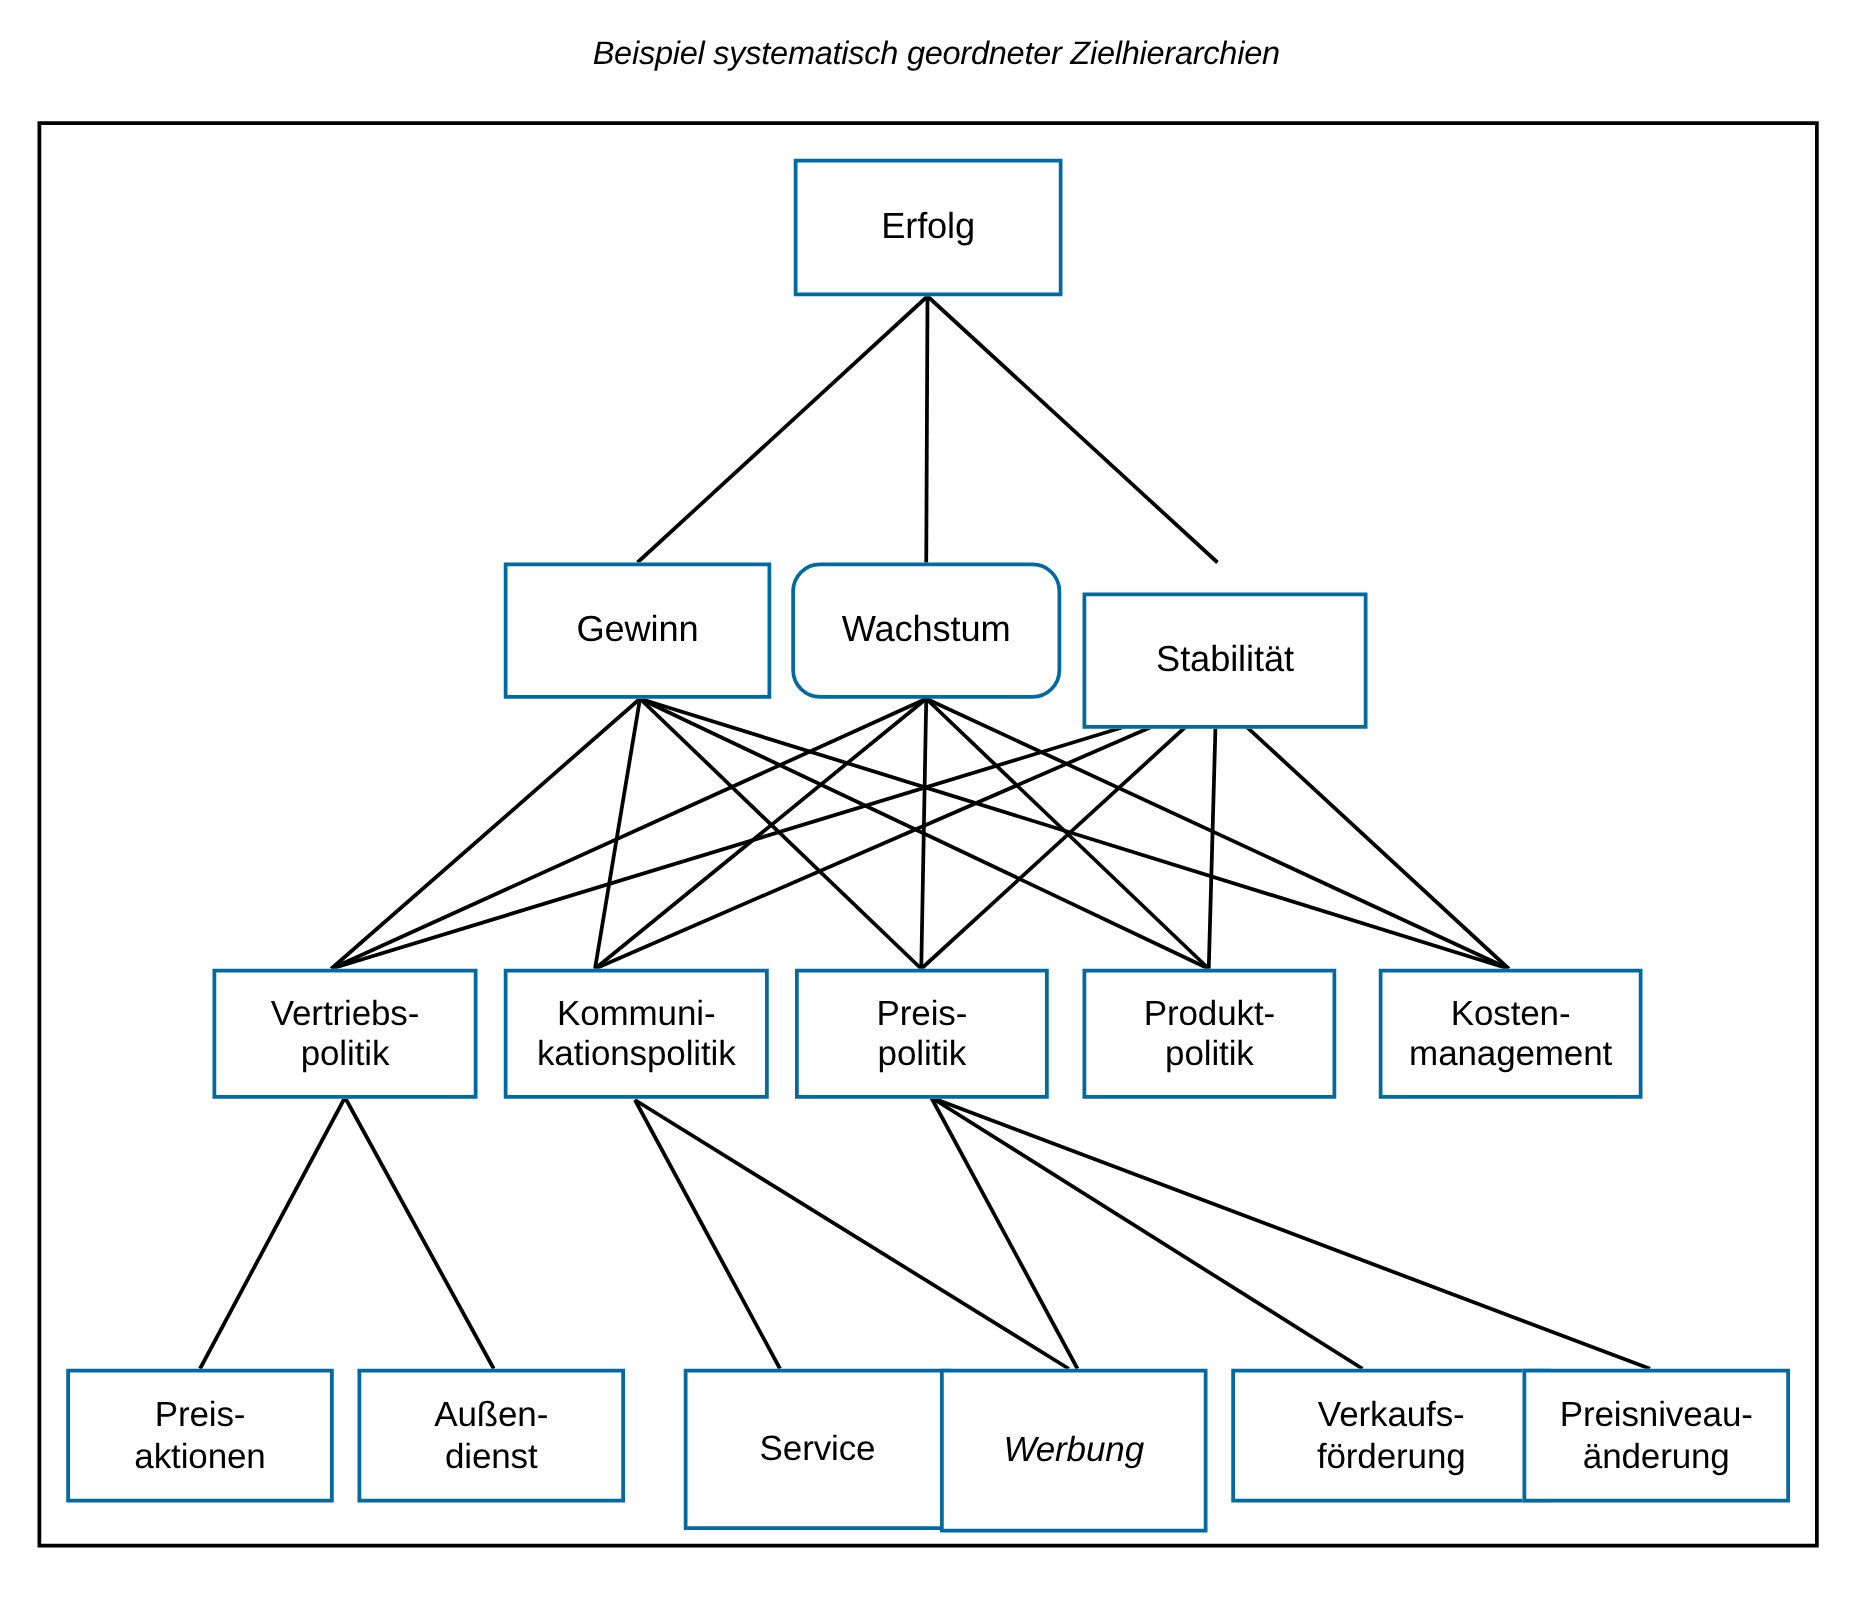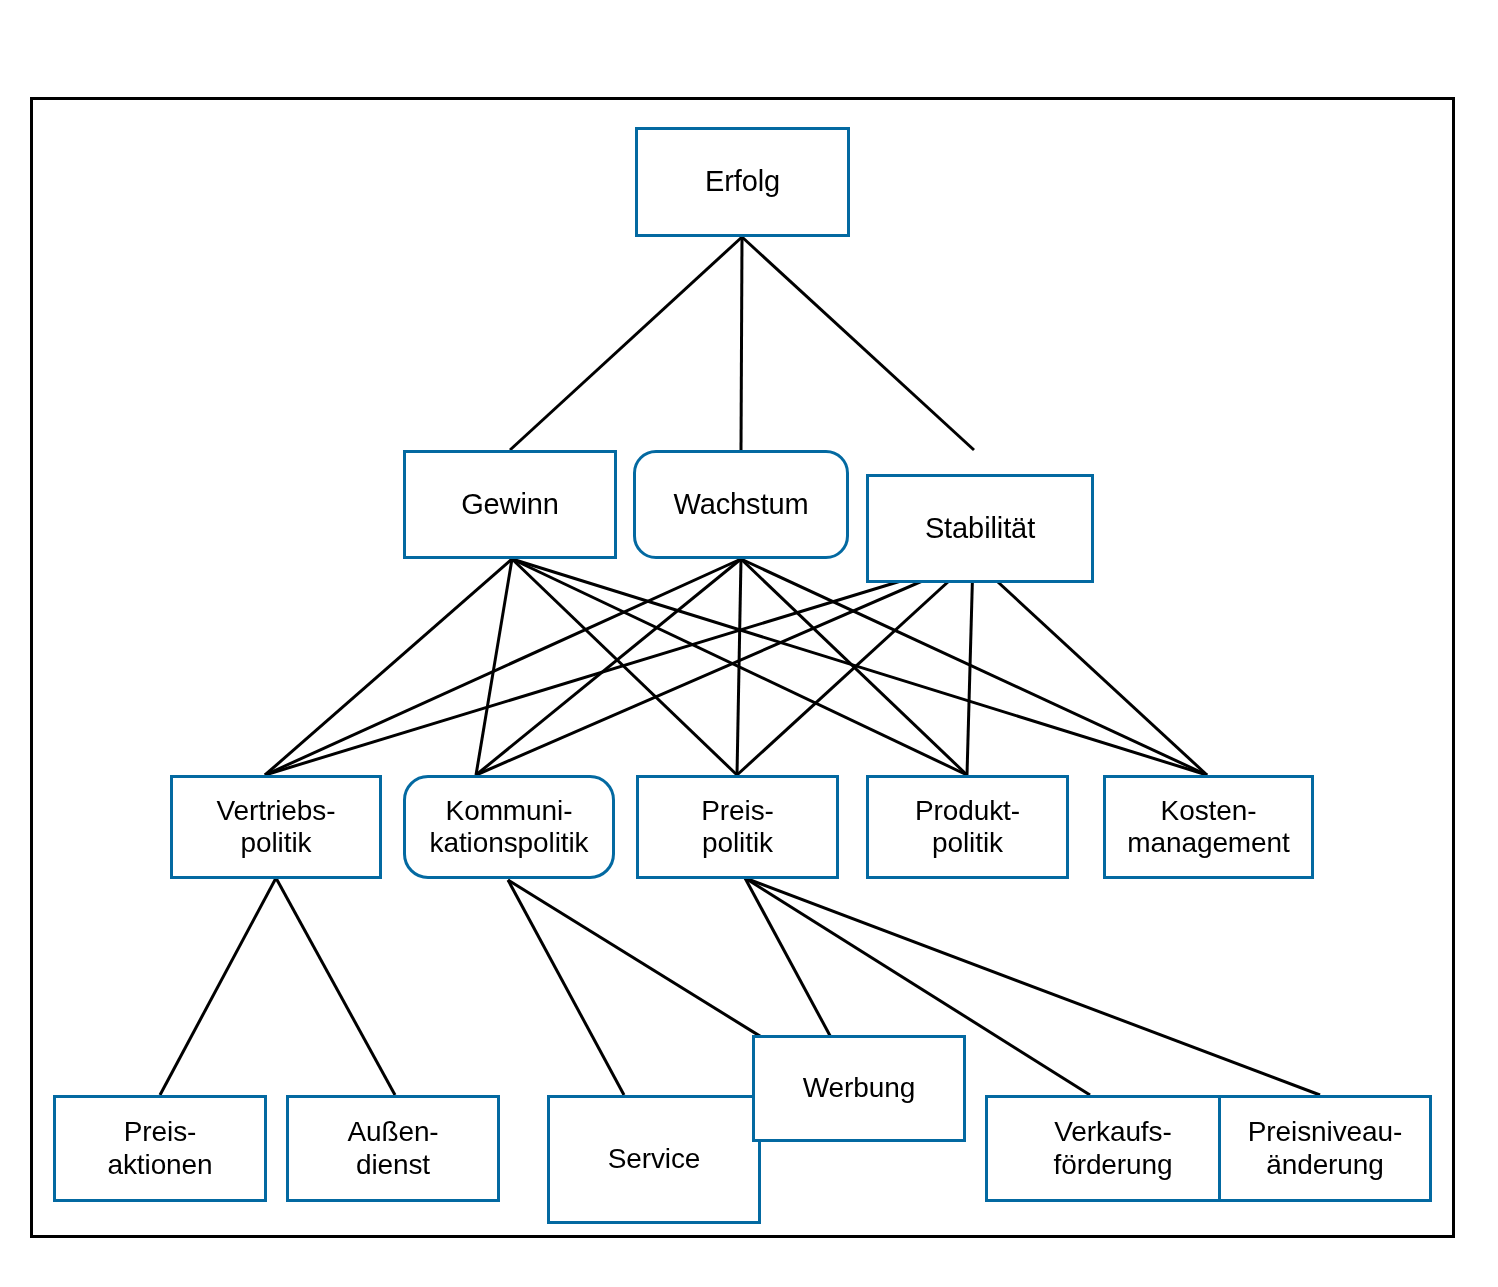--- a/index.html
+++ b/index.html
@@ -68,20 +68,21 @@
   .node.level1 { font-size: 29px; }
   .node.level2 { font-size: 29px; }
   .node.level3 { font-size: 28px; }
   .node.level4 { font-size: 28px; }
 </style>
 </head>
 <body>
 
 <div id="page">
 
+  <div id="figure-title">Beispiel systematisch geordneter Zielhierarchien</div>
 
   <div id="frame"></div>
 
   <svg id="edges" viewBox="0 0 1498 1287" width="1498" height="1287" xmlns="http://www.w3.org/2000/svg">
     <g stroke="#000000" stroke-width="3" fill="none" stroke-linecap="butt">
 
       <line x1="742" y1="237" x2="510" y2="450"></line>
       <line x1="742" y1="237" x2="741" y2="450"></line>
       <line x1="742" y1="237" x2="974" y2="450"></line>
 
@@ -126,21 +127,21 @@
     <span class="lbl">Wachstum</span>
   </div>
   <div class="node level2" style="left:866px; top:474px; width:228px; height:109px;">
     <span class="lbl">Stabilität</span>
   </div>
 
   <div class="node level3" style="left:170px; top:775px; width:212px; height:104px;">
     <span class="lbl">Vertriebs-
 politik</span>
   </div>
-  <div class="node level3" style="left:403px; top:775px; width:212px; height:104px;border-radius:25px;">
+  <div class="node level3" style="left:403px; top:775px; width:212px; height:104px;">
     <span class="lbl">Kommuni-
 kationspolitik</span>
   </div>
   <div class="node level3" style="left:636px; top:775px; width:203px; height:104px;">
     <span class="lbl">Preis-
 politik</span>
   </div>
   <div class="node level3" style="left:866px; top:775px; width:203px; height:104px;justify-content:center;">
     <span class="lbl">Produkt-
 politik</span>
@@ -154,21 +155,21 @@
     <span class="lbl">Preis-
 aktionen</span>
   </div>
   <div class="node level4" style="left:286px; top:1095px; width:214px; height:107px;">
     <span class="lbl">Außen-
 dienst</span>
   </div>
   <div class="node level4" style="left:547px; top:1095px; width:214px; height:129px;">
     <span class="lbl">Service</span>
   </div>
-  <div class="node level4" style="left:752px; top:1035px; width:214px; height:107px;">
+  <div class="node level4" style="left:752px; top:1095px; width:214px; height:131px;font-style:italic;">
     <span class="lbl">Werbung</span>
   </div>
   <div class="node level4" style="left:985px; top:1095px; width:256px; height:107px;">
     <span class="lbl">Verkaufs-
 förderung</span>
   </div>
   <div class="node level4" style="left:1218px; top:1095px; width:214px; height:107px;align-items:center;">
     <span class="lbl">Preisniveau-
 änderung</span>
   </div>

